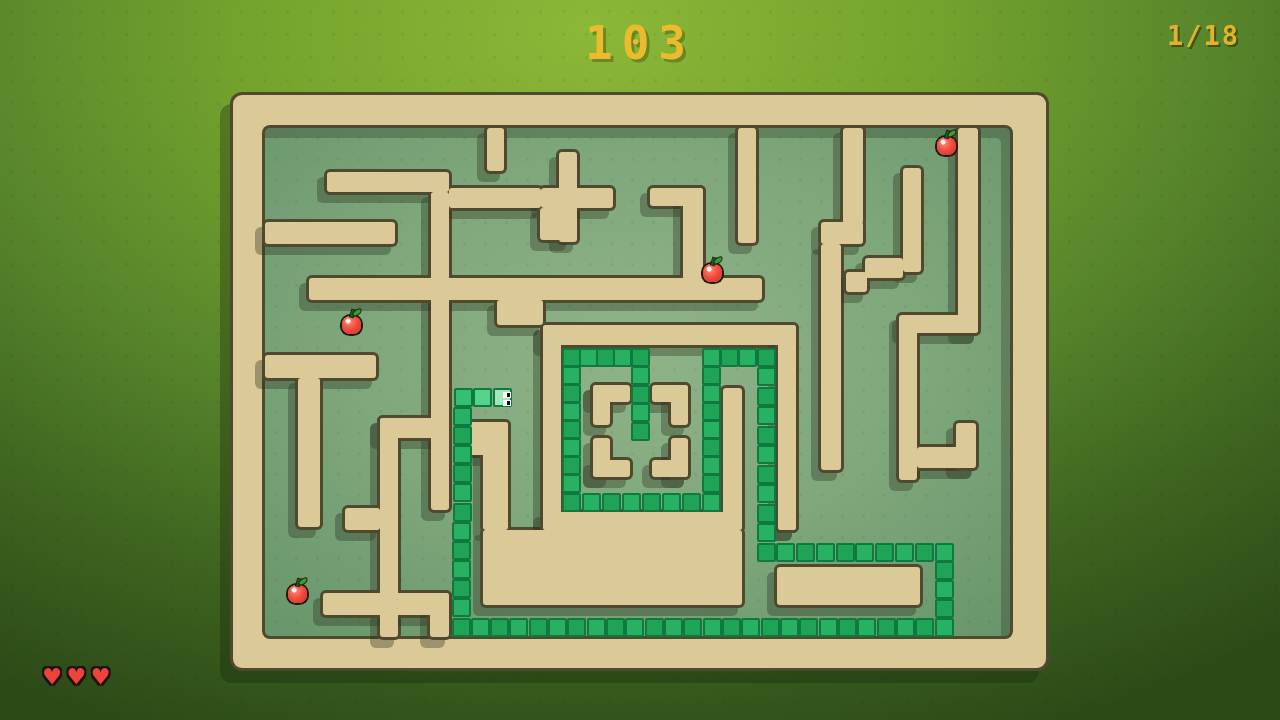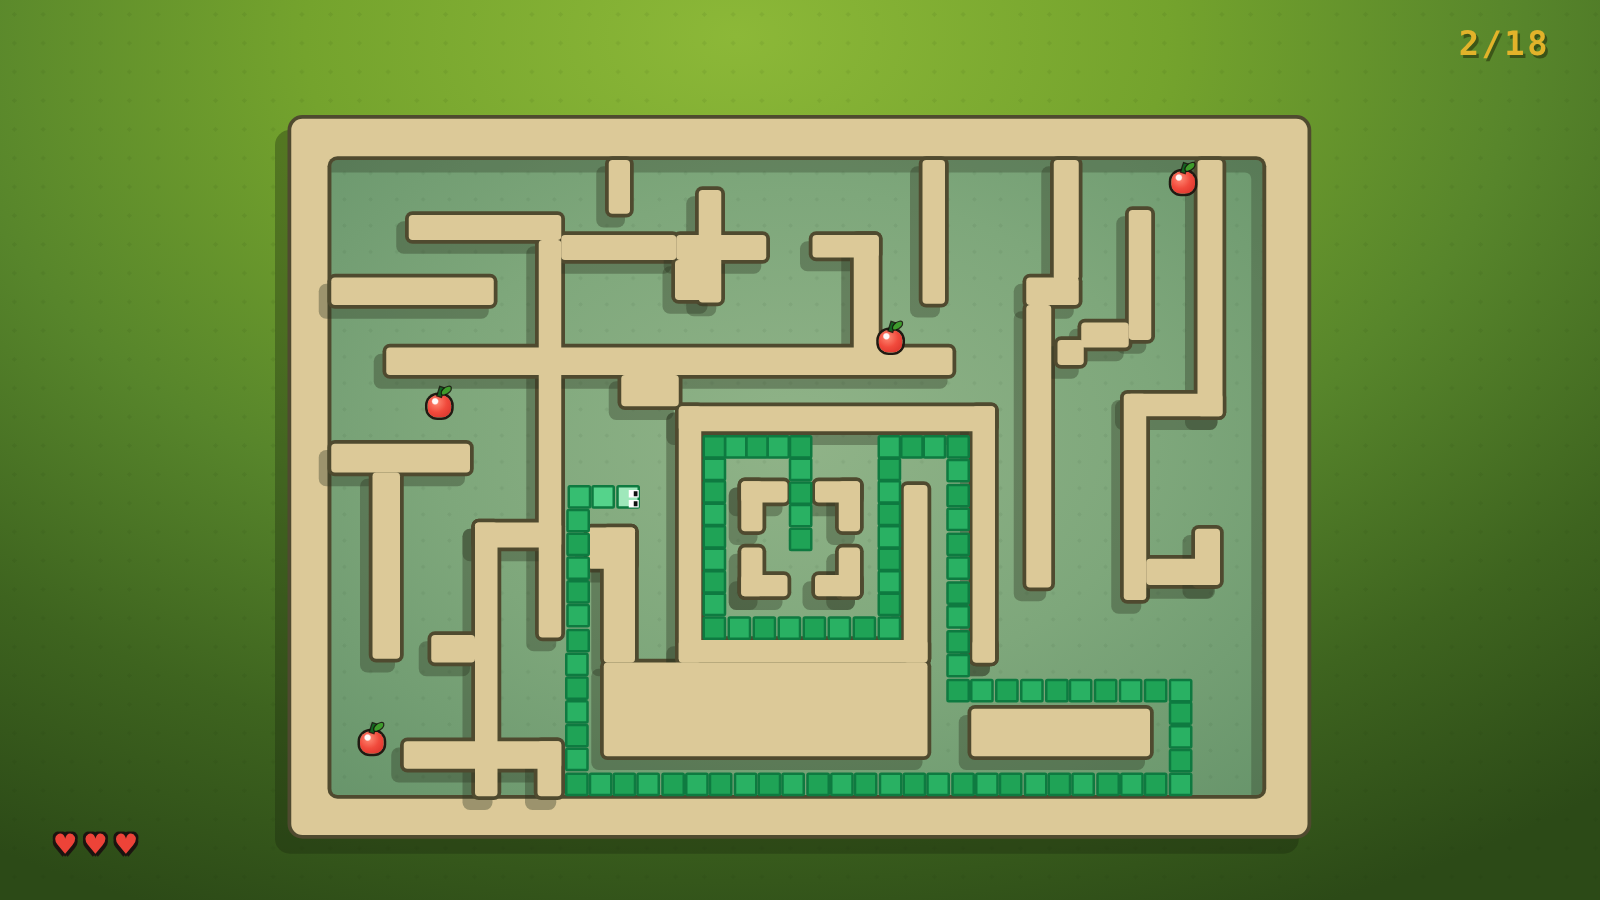--- a/index.html
+++ b/index.html
@@ -62,21 +62,22 @@
   .apple .stem{position:absolute;width:3px;height:7px;background:#156322;
     left:9px;top:-6px;transform:rotate(18deg);box-shadow:0 0 0 1px rgba(20,20,10,0.85);}
   .apple .leaf{position:absolute;width:8px;height:5px;background:#3e9b2c;
     border-radius:80% 20% 80% 20%;left:11px;top:-6px;transform:rotate(-14deg);
     box-shadow:0 0 0 1px rgba(20,20,10,0.85);}
 </style>
 </head>
 <body>
 
 <div class="stage">
-  <div class="hud-level">2/18</div>
+  <div class="hud-score">103</div>
+  <div class="hud-level">1/18</div>
   <div class="hud-lives"><span>♥</span><span>♥</span><span>♥</span></div>
   <div id="maze">
       <div class="abs frame-outline" style="left: 230px; top: 92px; width: 819px; height: 579px;"></div>
       <div class="abs frame-fill" style="left: 233px; top: 95px; width: 813px; height: 573px;"></div>
       <div class="abs floor-outline" style="left: 262px; top: 125px; width: 751px; height: 514px;"></div>
       <div class="abs floor-fill" style="left: 265px; top: 128px; width: 745px; height: 508px;"></div>
       <div class="abs wall-outline" style="left: 484px; top: 125px; width: 23px; height: 49px;"></div>
       <div class="abs wall-outline" style="left: 324px; top: 169px; width: 128px; height: 26px;"></div>
       <div class="abs wall-outline" style="left: 428px; top: 189px; width: 24px; height: 324px;"></div>
       <div class="abs wall-outline" style="left: 446px; top: 185px; width: 98px; height: 26px;"></div>

